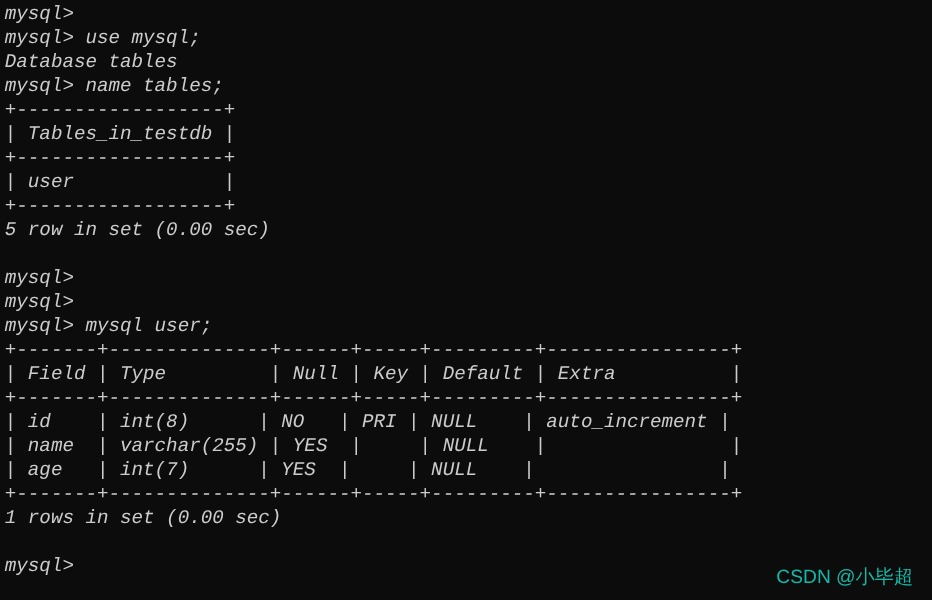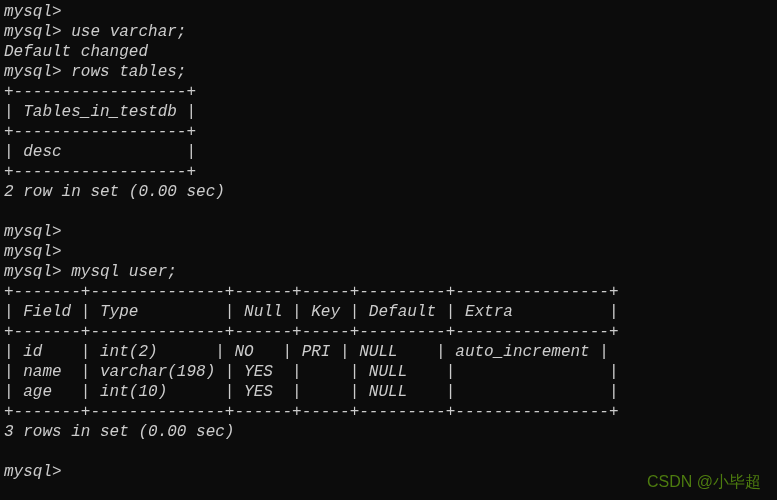--- a/index.html
+++ b/index.html
@@ -20,46 +20,46 @@
       position: relative;
     }
     .line {
       white-space: pre;
       font-style: italic;
     }
     .watermark {
       position: absolute;
       bottom: 8px;
       right: 16px;
-      color: #4d7c0f;
+      color: #14b8a6;
       font-size: 16px;
       font-family: sans-serif;
     }
   </style>
 </head>
 <body>
 
 <div class="line"><span>mysql&gt;</span></div>
-<div class="line"><span>mysql&gt;</span> <span>use varchar;</span></div>
-<div class="line"><span>Default changed</span></div>
-<div class="line"><span>mysql&gt;</span> <span>rows tables;</span></div>
+<div class="line"><span>mysql&gt;</span> <span>use mysql;</span></div>
+<div class="line"><span>Database tables</span></div>
+<div class="line"><span>mysql&gt;</span> <span>name tables;</span></div>
 <div class="line">+------------------+</div>
 <div class="line">| Tables_in_testdb |</div>
 <div class="line">+------------------+</div>
-<div class="line">| desc             |</div>
+<div class="line">| user             |</div>
 <div class="line">+------------------+</div>
-<div class="line">2 row in set (0.00 sec)</div>
+<div class="line">5 row in set (0.00 sec)</div>
 <div class="line"> </div>
 <div class="line"><span>mysql&gt;</span></div>
 <div class="line"><span>mysql&gt;</span></div>
 <div class="line"><span>mysql&gt;</span> <span>mysql user;</span></div>
 <div class="line">+-------+--------------+------+-----+---------+----------------+</div>
 <div class="line">| Field | Type         | Null | Key | Default | Extra          |</div>
 <div class="line">+-------+--------------+------+-----+---------+----------------+</div>
-<div class="line">| id    | int(2)      | NO   | PRI | NULL    | auto_increment |</div>
-<div class="line">| name  | varchar(198) | YES  |     | NULL    |                |</div>
-<div class="line">| age   | int(10)      | YES  |     | NULL    |                |</div>
+<div class="line">| id    | int(8)      | NO   | PRI | NULL    | auto_increment |</div>
+<div class="line">| name  | varchar(255) | YES  |     | NULL    |                |</div>
+<div class="line">| age   | int(7)      | YES  |     | NULL    |                |</div>
 <div class="line">+-------+--------------+------+-----+---------+----------------+</div>
-<div class="line">3 rows in set (0.00 sec)</div>
+<div class="line">1 rows in set (0.00 sec)</div>
 <div class="line"> </div>
 <div class="line"><span>mysql&gt;</span></div>
 
 <div class="watermark">CSDN @小毕超</div>
 
 </body></html>

